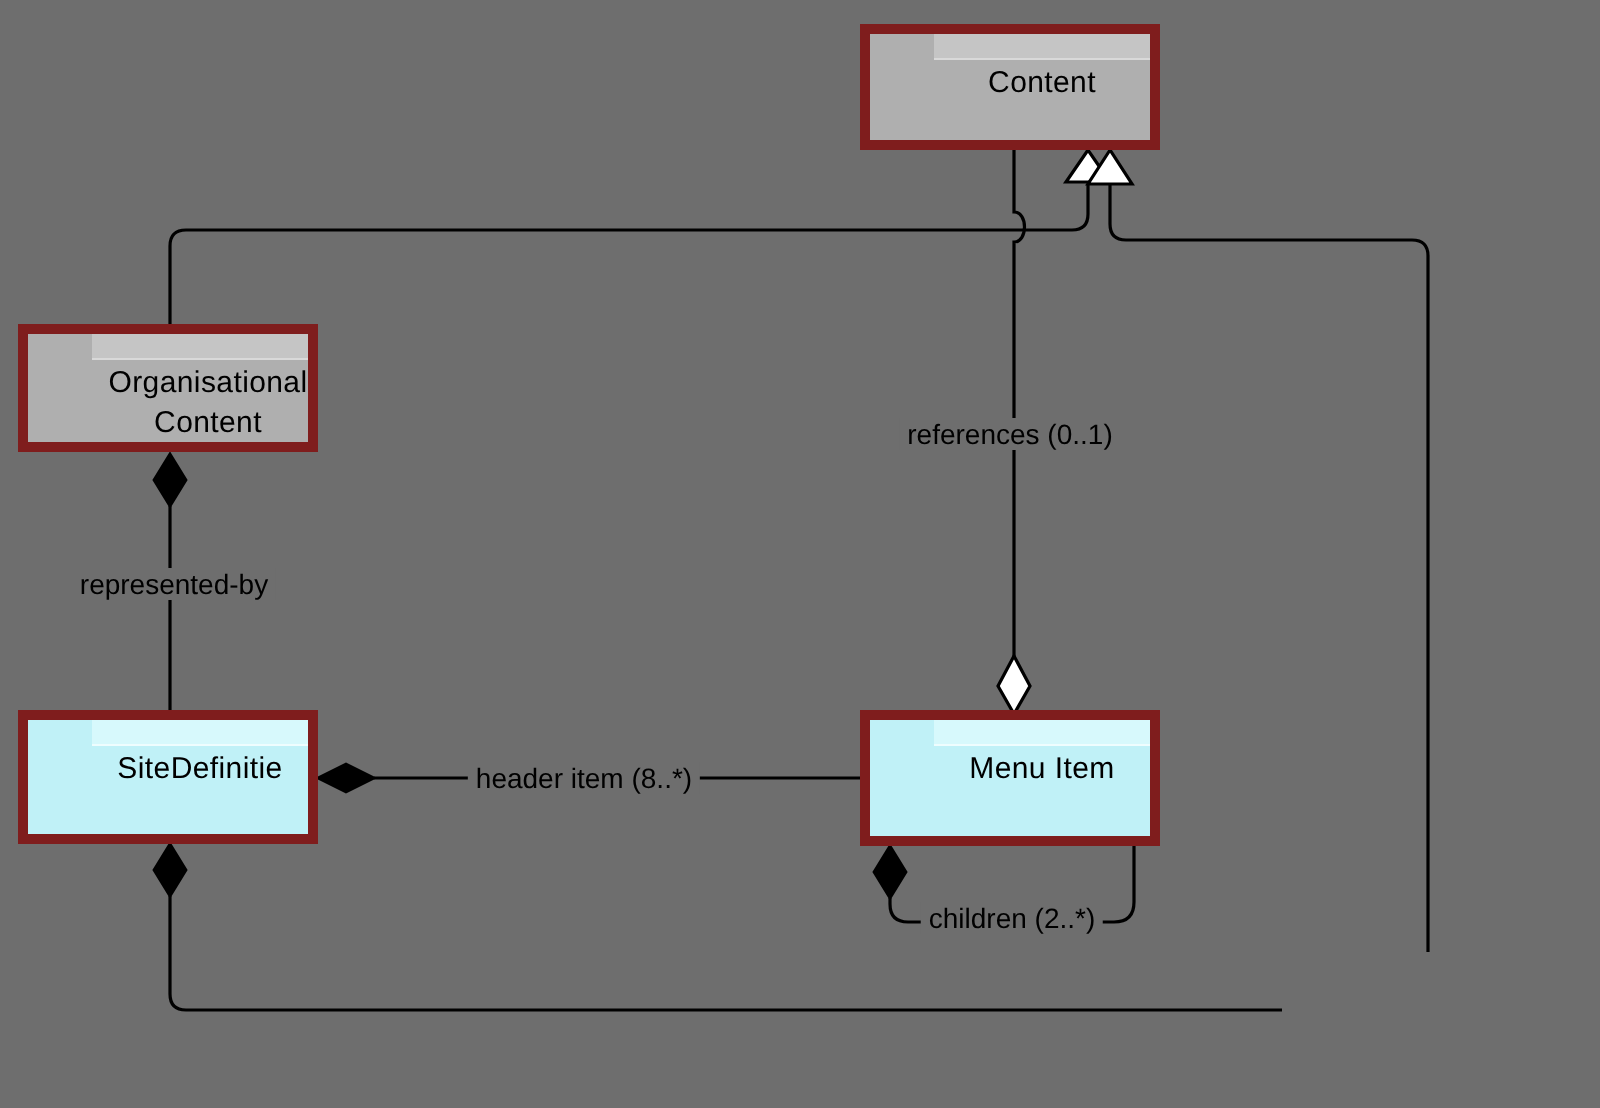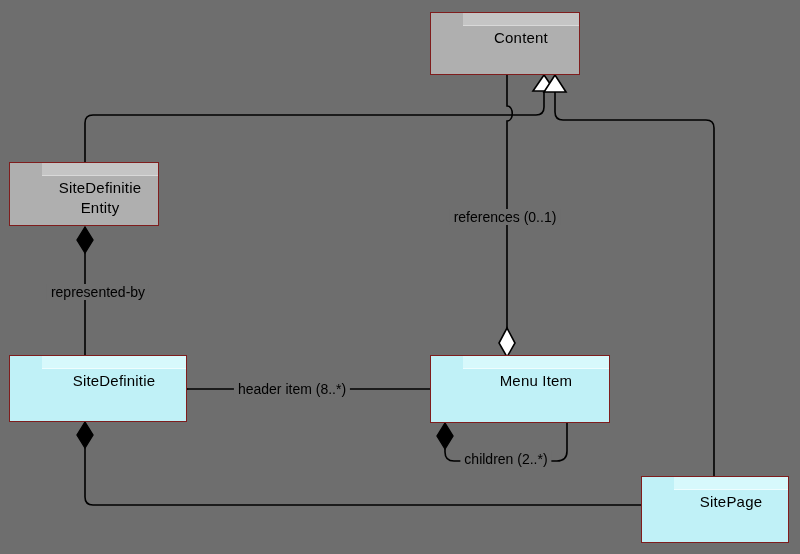--- a/index.html
+++ b/index.html
@@ -5,21 +5,21 @@
   html,body{margin:0;padding:0;}
   .canvas{
     position:relative;width:800px;height:554px;overflow:hidden;
     background:#6e6e6e;
     font-family:"Liberation Sans","DejaVu Sans",sans-serif;
     color:#000;
   }
   svg.wires{position:absolute;left:0;top:0;z-index:1;}
   .node{
     position:absolute;z-index:2;box-sizing:border-box;
-    border:1px solid #7f1d1d;
+    border:5px solid #7f1d1d;
     padding-left:32px;
   }
   .node.gray{background:#afafaf;}
   .node.gray .node-header{background:#c5c5c5;border-bottom:1px solid #d9d9d9;}
   .node.cyan{background:#c0f1f7;}
   .node.cyan .node-header{background:#d7f9fc;border-bottom:1px solid #eefdfe;}
   .node-header{height:12px;}
   .node-label{
     text-align:center;font-size:15px;line-height:20px;padding-top:2px;
     letter-spacing:.2px;
@@ -76,39 +76,35 @@
     </g>
   </svg>
 
   <div class="node gray" style="left:430px;top:12px;width:150px;height:63px">
     <div class="node-header"></div>
     <div class="node-label">Content</div>
   </div>
 
   <div class="node gray" style="left:9px;top:162px;width:150px;height:64px">
     <div class="node-header"></div>
-    <div class="node-label wrap">SiteDefinitie Entity</div>
+    <div class="node-label wrap">Organisational Content</div>
   </div>
 
-  <div class="node cyan" style="left:9px;top:355px;width:178px;height:67px">
+  <div class="node cyan" style="left:9px;top:355px;width:150px;height:67px">
     <div class="node-header"></div>
     <div class="node-label">SiteDefinitie</div>
   </div>
 
-  <div class="node cyan" style="left:430px;top:355px;width:180px;height:68px">
+  <div class="node cyan" style="left:430px;top:355px;width:150px;height:68px">
     <div class="node-header"></div>
     <div class="node-label">Menu Item</div>
   </div>
 
-  <div class="node cyan" style="left:641px;top:476px;width:148px;height:67px">
-    <div class="node-header"></div>
-    <div class="node-label">SitePage</div>
-  </div>
 
   <div class="edge-label" style="left:505px;top:217px">references (0..1)</div>
 
-  <div class="edge-label" style="left:98px;top:292px">represented-by</div>
+  <div class="edge-label" style="left:87px;top:292px">represented-by</div>
 
   <div class="edge-label" style="left:292px;top:389px">header item (8..*)</div>
 
   <div class="edge-label" style="left:506px;top:459px">children (2..*)</div>
 
 </div>
 
 </body></html>

